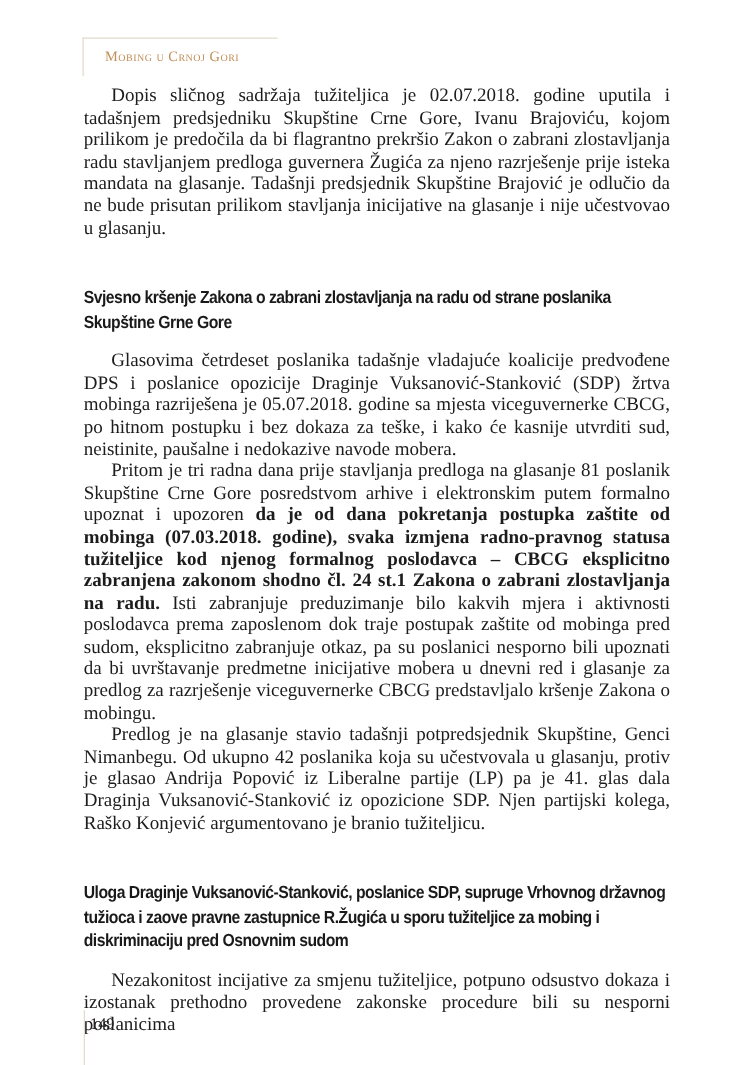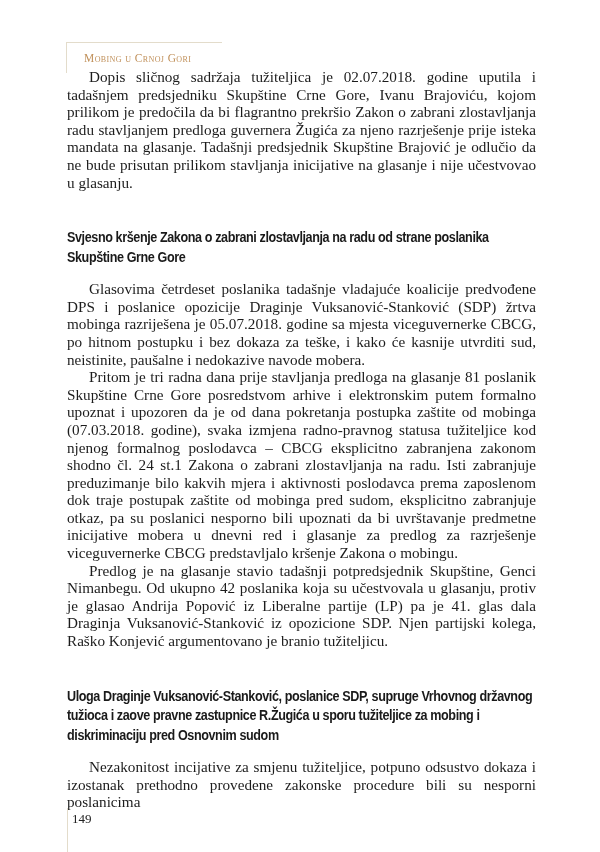--- a/index.html
+++ b/index.html
@@ -1,36 +1,36 @@
 <!DOCTYPE html>
 <html><head>
   <meta charset="utf-8">
   <style>
     html, body { margin: 0; padding: 0; background: #ffffff; }
     body { width: 600px; height: 852px; position: relative; overflow: hidden; }
     .page { position: absolute; left: 0; top: 0; width: 600px; height: 852px; background: #fff; }
 
     .running-head {
-      position: absolute; left: 66px; top: 42px; width: 136px; height: 30px;
+      position: absolute; left: 66px; top: 30px; width: 136px; height: 30px;
       border-top: 1.5px solid #e3dccb; border-left: 1.5px solid #e3dccb; padding-left: 19px;
     }
     .running-head-text {
       position: absolute; left: 17px; top: 9px;
       font-family: "Liberation Serif", "DejaVu Serif", serif;
       font-variant: small-caps; font-size: 11.5px; letter-spacing: 0.4px;
       color: #c0905a; white-space: nowrap;
     }
 
     .content {
       position: absolute; left: 67px; top: 68px; width: 469px;
       font-family: "Liberation Serif", "DejaVu Serif", serif;
       font-size: 15.2px; line-height: 17.6px; color: #1c1c1c;
     }
     .para { margin: 0; text-align: justify; text-indent: 22px; hyphens: none; }
-    .para b { font-weight: normal; }
+    .para b { font-weight: bold; }
 
     .heading {
       font-family: "Liberation Sans", "DejaVu Sans", sans-serif;
       font-weight: bold; font-size: 14px; line-height: 19.5px;
       letter-spacing: -0.45px; color: #1a1a1a; margin: 0; transform: scaleX(0.9); transform-origin: left top;
       width: 111%;
     }
     .gap-1 { height: 37px; }
     .gap-2 { height: 13px; }
     .gap-3 { height: 37px; }

